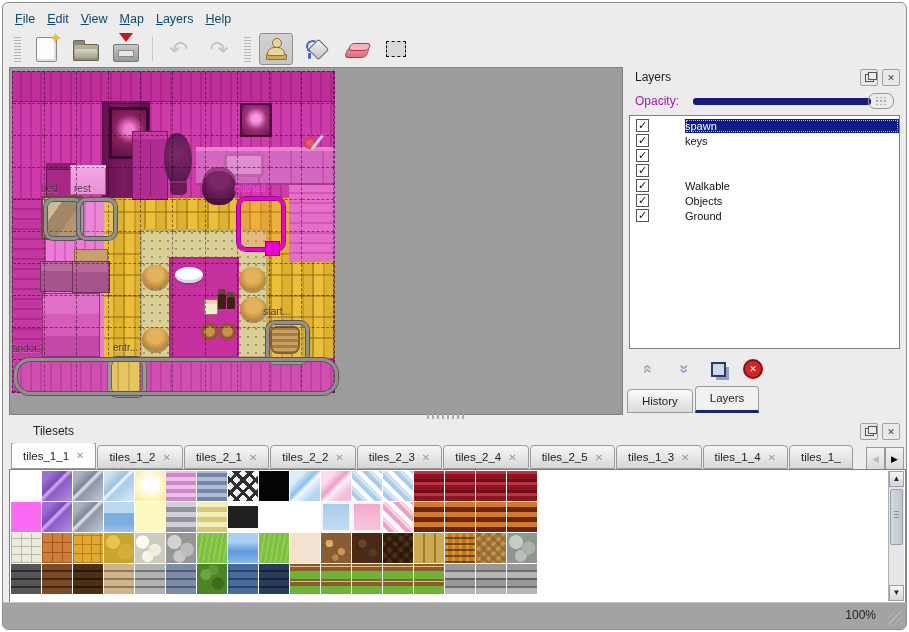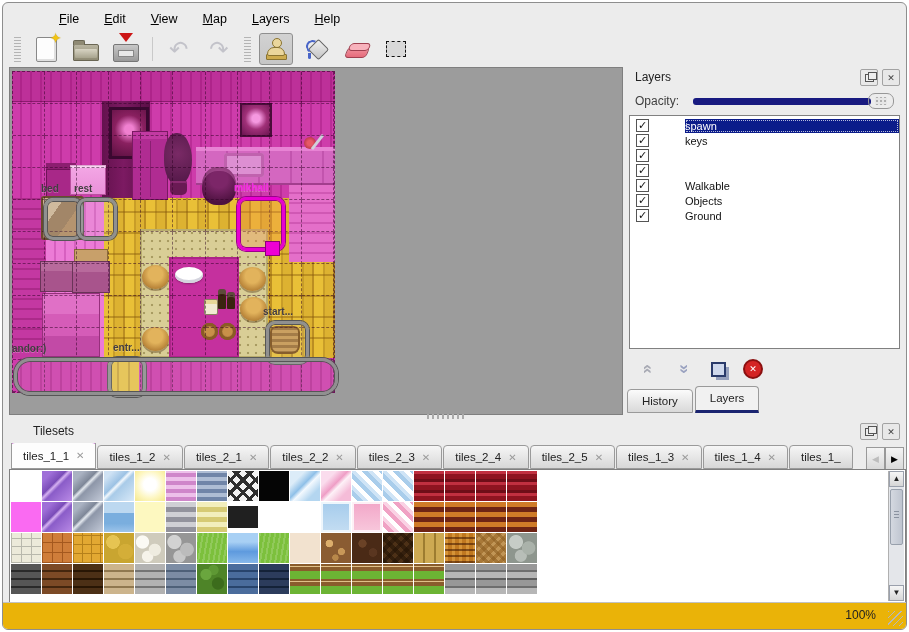--- a/index.html
+++ b/index.html
@@ -1,18 +1,18 @@
 <!DOCTYPE html>
 <html><head>
 <meta charset="utf-8">
 <style>
   html,body{margin:0;padding:0;background:#fff;width:909px;height:632px;font-family:"Liberation Sans","DejaVu Sans",sans-serif;-webkit-font-smoothing:antialiased;}
   .win{position:absolute;left:2px;top:2px;width:903px;height:626px;border:1px solid #8e8e8e;border-radius:6px;background:#ececec;overflow:hidden;}
   
-  .menubar{position:absolute;left:12px;top:4px;height:24px;display:flex;gap:25px;align-items:center;font-size:12.5px;color:#000000;margin-left:44px;}
+  .menubar{position:absolute;left:12px;top:4px;height:24px;display:flex;gap:12px;align-items:center;font-size:12.5px;color:#0c4a6e;}
   .mitem{display:inline-block;cursor:default;}
   .mitem::first-letter{text-decoration:underline;}
   
   .toolbar{position:absolute;left:6px;top:28px;height:36px;display:flex;align-items:center;}
   .thandle{width:7px;height:26px;margin:0 5px;background:repeating-linear-gradient(0deg,#b4b4b4 0 1px,transparent 1px 3px);}
   .tbtn{width:32px;height:30px;margin:0 3px;display:flex;align-items:center;justify-content:center;border:1px solid transparent;border-radius:3px;position:relative;}
   .tbtn.pressed{background:linear-gradient(#d2d2d2,#c6c6c6);border-color:#8f8f8f;}
   .tsep{width:1px;height:24px;background:#c9c9c9;margin:0 6px;}
   .i-new{width:19px;height:23px;background:#fdfdfd;border:1px solid #888;border-radius:2px;position:relative;box-shadow:inset -2px -2px 0 #e0e0e0;}
   .i-new::after{content:"✦";position:absolute;right:-6px;top:-8px;color:#f2c414;font-size:14px;text-shadow:0 0 1px #a8860a;}
@@ -73,31 +73,31 @@
   .bigbasket{left:258px;top:255px;width:30px;height:28px;background-color:#c89850;background-image:repeating-linear-gradient(0deg,rgba(90,50,10,.4) 0 3px,transparent 3px 6px);border-radius:6px 6px 8px 8px;box-shadow:inset 0 0 0 2px #7a4c14;}
   .bedfurn{left:29px;top:125px;width:39px;height:40px;background:linear-gradient(125deg,#cdb694 0 32%,#9a7a58 32% 62%,#b08a60 62%);border:2px solid #6a4a2c;border-radius:3px;}
   .entrfloor{left:96px;top:287px;width:31px;height:33px;background:repeating-linear-gradient(90deg,#e9c037 0 9px,#c89d28 9px 11px);}
   .mgrid{position:absolute;inset:0;display:grid;grid-template-columns:repeat(10,1fr);grid-template-rows:repeat(10,1fr);border:1px dashed rgba(45,0,35,.6);}
   .gcell{border-right:1px dashed rgba(45,0,35,.5);border-bottom:1px dashed rgba(45,0,35,.5);}
   .olayer{position:absolute;inset:0;}
   .mobj{position:absolute;border:3px solid #909090;border-radius:9px;background:rgba(220,220,220,.12);box-shadow:0 0 0 1px #565656,inset 0 0 0 1px #565656;}
   .mobj.pill{border-radius:16px;}
   .mobj.osel{border-color:#e800d0;box-shadow:0 0 0 1px #9c008c,inset 0 0 0 1px #9c008c;background:rgba(245,140,70,.30);}
   .ohandle{position:absolute;right:2px;bottom:-8px;width:13px;height:13px;background:#ee00d4;border:1px solid #8a0078;}
-  .olabel{position:absolute;font-size:10px;font-weight:bold;color:#423c40;text-shadow:0 1px 0 rgba(255,255,255,.25);white-space:nowrap;}
+  .olabel{position:absolute;font-size:10px;font-weight:normal;color:#423c40;text-shadow:0 1px 0 rgba(255,255,255,.25);white-space:nowrap;}
   .olabel.osel-l{color:#f22ae2;}
   
   .dockr{position:absolute;left:622px;top:64px;width:281px;height:346px;}
   .dtitle{position:absolute;left:10px;top:3px;font-size:12px;color:#222;}
   .dbtns{position:absolute;right:6px;top:2px;display:flex;gap:4px;}
   .dbtn{width:16px;height:15px;border:1px solid #a2a2a2;border-radius:2px;background:#e8e8e8;display:flex;align-items:center;justify-content:center;font-size:9px;color:#444;position:relative;}
   .fl{width:7px;height:6px;border:1px solid #555;position:relative;background:#eee;}
   .fl::before{content:"";position:absolute;left:2px;top:-3px;width:7px;height:6px;border:1px solid #555;background:#eee;}
   .oprow{position:absolute;left:0;top:22px;right:0;height:24px;}
-  .oplabel{position:absolute;left:10px;top:5px;font-size:12px;color:#404040;}
+  .oplabel{position:absolute;left:10px;top:5px;font-size:12px;color:#a21caf;}
   .opgroove{position:absolute;left:68px;top:9px;width:178px;height:7px;background:#181a80;border-radius:3px;}
   .ophandle{position:absolute;left:243px;top:4px;width:26px;height:16px;background:#e6e6e6;border:1px solid #979797;border-radius:7px;background-image:radial-gradient(#b0b0b0 1px,transparent 1.4px);background-size:4px 4px;background-position:center;background-clip:content-box;padding:3px 6px;box-sizing:border-box;}
   .llist{position:absolute;left:4px;top:48px;width:271px;height:234px;border:1px solid #808080;background:#fff;overflow:hidden;padding-top:2px;box-sizing:border-box;}
   .lrow{display:flex;align-items:center;height:15px;font-size:11px;color:#111;}
   .cbx{width:11px;height:11px;border:1px solid #555;background:#fff;margin:0 4px 0 6px;font-size:11px;line-height:10px;text-align:center;color:#101010;font-weight:bold;flex:none;}
   .lname{padding:0 0;line-height:14px;flex:1;margin-left:32px;}
   .lname.sel{background:#0b1c8a;color:#fff;outline:1px dotted rgba(255,255,255,.7);outline-offset:-2px;}
   .lbtns{position:absolute;left:4px;top:288px;height:28px;display:flex;gap:9px;align-items:center;padding-left:6px;}
   .lbtn{width:26px;height:24px;display:flex;align-items:center;justify-content:center;}
   .chev{font-size:17px;font-weight:bold;color:#a8aab4;display:inline-block;}
@@ -172,21 +172,21 @@
   .t-navybrick{background-color:#283854;background-image:repeating-linear-gradient(0deg,#2c3c5c 0 6px,#142238 6px 8px),repeating-linear-gradient(90deg,rgba(0,0,0,.45) 0 1px,transparent 1px 12px);}
   .t-grassrow{background:repeating-linear-gradient(0deg,#6cb434 0 8px,#8a5c2c 8px 12px,#e0c088 12px 13px,#8a5c2c 13px 15px);}
   .t-stoneplank{background:repeating-linear-gradient(0deg,#b6b6b6 0 6px,#6e6e6e 6px 8px,#989898 8px 14px,#5e5e5e 14px 16px);}
   
   .vscroll{position:absolute;right:1px;top:1px;bottom:1px;width:15px;background:#e4e6ea;border-left:1px solid #b0b0b0;}
   .sbtn{position:absolute;left:0;right:0;height:16px;background:linear-gradient(#f6f6f6,#d6d6d6);border:1px solid #9aa0ac;box-sizing:border-box;text-align:center;font-size:8px;line-height:14px;color:#222;}
   .sthumb{position:absolute;left:1px;right:1px;top:18px;height:54px;background:linear-gradient(90deg,#d4d8e0,#bfc5d0);border:1px solid #98a0ac;border-radius:2px;}
   .sthumb::after{content:"";position:absolute;left:3px;right:3px;top:45%;height:1px;background:#8a92a0;box-shadow:0 3px 0 #8a92a0,0 -3px 0 #8a92a0;}
   
   .hgrip{position:absolute;left:424px;top:411px;width:40px;height:5px;background:repeating-linear-gradient(90deg,#aaa 0 2px,transparent 2px 5px);}
-  .statusbar{position:absolute;left:0;right:0;bottom:0;height:26px;background:#eab308;border-top:1px solid #c2c2c2;}
+  .statusbar{position:absolute;left:0;right:0;bottom:0;height:26px;background:#a3a3a3;border-top:1px solid #c2c2c2;}
   .zoomtxt{position:absolute;right:30px;top:5px;font-size:12px;color:#222;}
   .grip{position:absolute;right:3px;bottom:3px;width:15px;height:15px;background:repeating-linear-gradient(135deg,#b8b8b8 0 1px,transparent 1px 4.5px);}
 </style>
 </head>
 <body>
 
 <div class="win">
 
   <div class="menubar">
       <span class="mitem">File</span>

